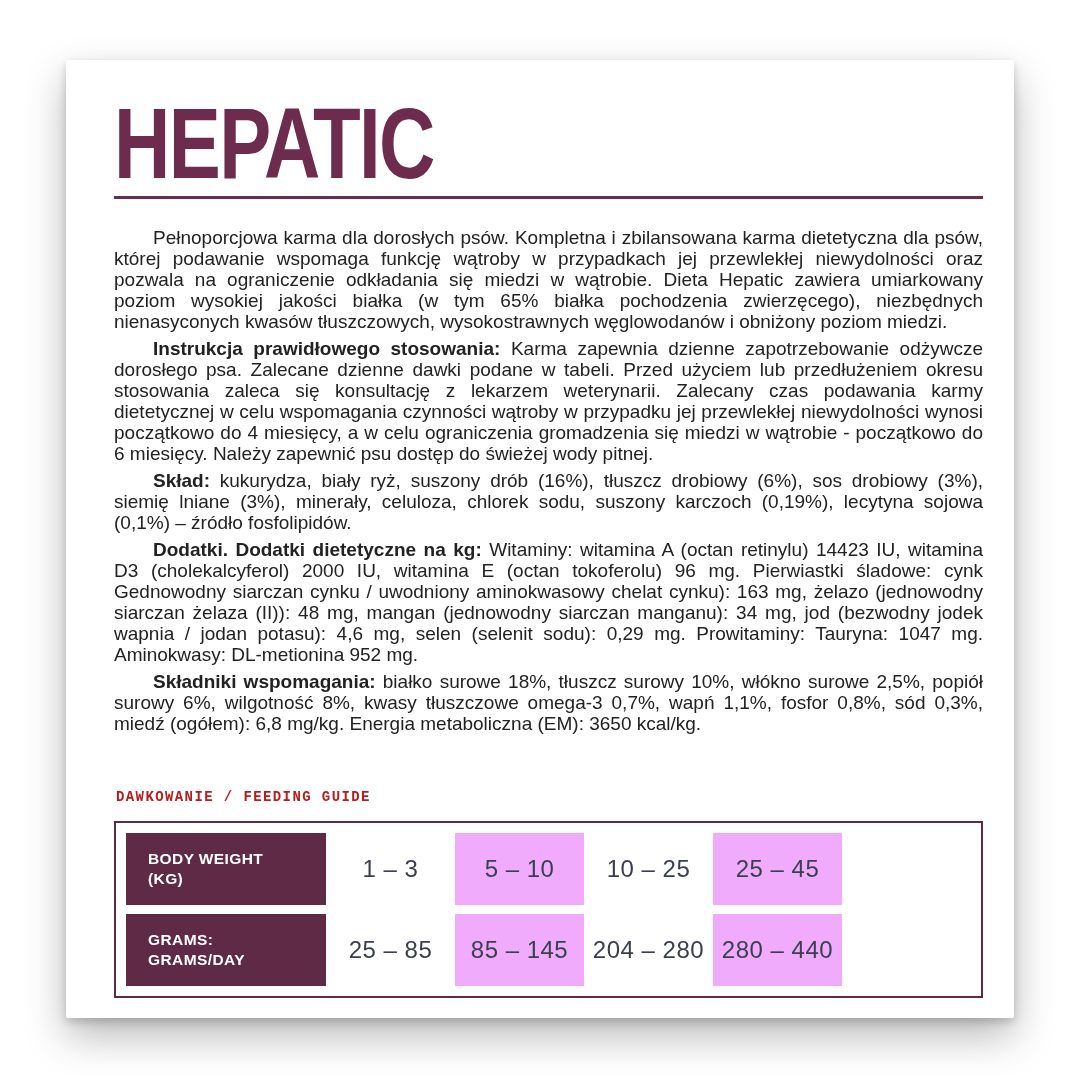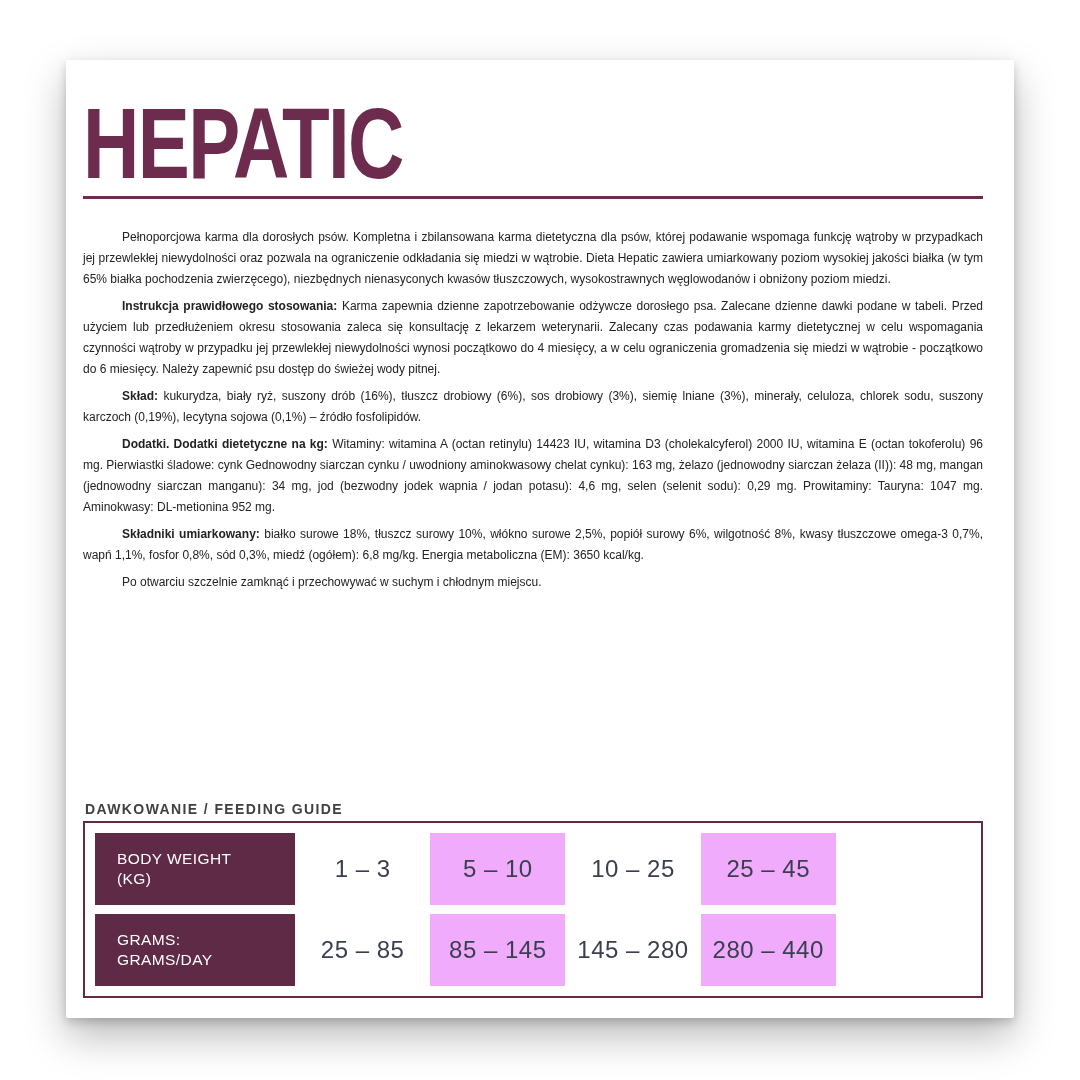--- a/index.html
+++ b/index.html
@@ -19,21 +19,21 @@
   .card {
     position: absolute;
     left: 66px;
     top: 60px;
     width: 948px;
     height: 958px;
     background: #ffffff;
     border-radius: 2px;
     box-shadow: 0 4px 10px rgba(0,0,0,0.18), 0 18px 42px rgba(0,0,0,0.28);
     box-sizing: border-box;
-    padding: 36px 31px 20px 17px;
+    padding: 36px 31px 20px 48px;
     display: flex;
     flex-direction: column;
   }
   .brand-title {
     margin: 0;
     color: #6d2b4d;
     font-size: 100px;
     font-weight: 800;
     line-height: 0.95;
     letter-spacing: -2px;
@@ -42,48 +42,49 @@
     transform-origin: 0 50%;
     height: 98px;
   }
   .title-rule {
     height: 3px;
     background: #6d2b4d;
     margin: 2px 0 28px 0;
   }
   p.body {
     margin: 0 0 6px 0;
-    font-size: 12px;
+    font-size: 19px;
     line-height: 21px;
     color: #222222;
     text-align: justify;
   }
   p.body .lead { font-weight: bold; margin-left: 39px; }
   .feeding-section { margin-top: auto; }
   .guide-label {
-    color: #404040;
+    color: #b91c1c;
     font-weight: bold;
     font-size: 14px;
     letter-spacing: 1.4px;
-    margin: 0 0 4px 2px;
+    margin: 0 0 16px 2px;
+    font-family: Liberation Mono, monospace;
   }
   .ftable {
     border: 2px solid #5e2a45;
     padding: 10px;
     box-sizing: border-box;
   }
   .frow {
     display: grid;
     grid-template-columns: 200px repeat(5, 1fr);
   }
   .frow + .frow { margin-top: 9px; }
   .fheader {
     background: #5e2a45;
     color: #ffffff;
-    font-weight: normal;
+    font-weight: bold;
     font-size: 15.5px;
     line-height: 1.3;
     letter-spacing: 0.4px;
     height: 72px;
     padding-left: 22px;
     display: flex;
     flex-direction: column;
     justify-content: center;
     box-sizing: border-box;
   }
@@ -108,23 +109,22 @@
     <div class="title-rule"></div>
 
     <p class="body"><span class="lead"></span><span>Pełnoporcjowa karma dla dorosłych psów. Kompletna i zbilansowana karma dietetyczna dla psów, której podawanie wspomaga funkcję wątroby w przypadkach jej przewlekłej niewydolności oraz pozwala na ograniczenie odkładania się miedzi w wątrobie. Dieta Hepatic zawiera umiarkowany poziom wysokiej jakości białka (w tym 65% białka pochodzenia zwierzęcego), niezbędnych nienasyconych kwasów tłuszczowych, wysokostrawnych węglowodanów i obniżony poziom miedzi.</span></p>
 
     <p class="body"><span class="lead">Instrukcja prawidłowego stosowania:</span><span> Karma zapewnia dzienne zapotrzebowanie odżywcze dorosłego psa. Zalecane dzienne dawki podane w tabeli. Przed użyciem lub przedłużeniem okresu stosowania zaleca się konsultację z lekarzem weterynarii. Zalecany czas podawania karmy dietetycznej w celu wspomagania czynności wątroby w przypadku jej przewlekłej niewydolności wynosi początkowo do 4 miesięcy, a w celu ograniczenia gromadzenia się miedzi w wątrobie - początkowo do 6 miesięcy. Należy zapewnić psu dostęp do świeżej wody pitnej.</span></p>
 
     <p class="body"><span class="lead">Skład:</span><span> kukurydza, biały ryż, suszony drób (16%), tłuszcz drobiowy (6%), sos drobiowy (3%), siemię lniane (3%), minerały, celuloza, chlorek sodu, suszony karczoch (0,19%), lecytyna sojowa (0,1%) – źródło fosfolipidów.</span></p>
 
     <p class="body"><span class="lead">Dodatki. Dodatki dietetyczne na kg:</span><span> Witaminy: witamina A (octan retinylu) 14423 IU, witamina D3 (cholekalcyferol) 2000 IU, witamina E (octan tokoferolu) 96 mg. Pierwiastki śladowe: cynk Gednowodny siarczan cynku / uwodniony aminokwasowy chelat cynku): 163 mg, żelazo (jednowodny siarczan żelaza (II)): 48 mg, mangan (jednowodny siarczan manganu): 34 mg, jod (bezwodny jodek wapnia / jodan potasu): 4,6 mg, selen (selenit sodu): 0,29 mg. Prowitaminy: Tauryna: 1047 mg. Aminokwasy: DL-metionina 952 mg.</span></p>
 
-    <p class="body"><span class="lead">Składniki umiarkowany:</span><span> białko surowe 18%, tłuszcz surowy 10%, włókno surowe 2,5%, popiół surowy 6%, wilgotność 8%, kwasy tłuszczowe omega-3 0,7%, wapń 1,1%, fosfor 0,8%, sód 0,3%, miedź (ogółem): 6,8 mg/kg. Energia metaboliczna (EM): 3650 kcal/kg.</span></p>
+    <p class="body"><span class="lead">Składniki wspomagania:</span><span> białko surowe 18%, tłuszcz surowy 10%, włókno surowe 2,5%, popiół surowy 6%, wilgotność 8%, kwasy tłuszczowe omega-3 0,7%, wapń 1,1%, fosfor 0,8%, sód 0,3%, miedź (ogółem): 6,8 mg/kg. Energia metaboliczna (EM): 3650 kcal/kg.</span></p>
 
-    <p class="body"><span class="lead"></span><span>Po otwarciu szczelnie zamknąć i przechowywać w suchym i chłodnym miejscu.</span></p>
 
     <div class="feeding-section">
       <div class="guide-label">DAWKOWANIE / FEEDING GUIDE</div>
 
       <div class="ftable">
 
         <div class="frow">
           <div class="fheader">
             <span>BODY WEIGHT</span>
             <span>(KG)</span>
@@ -135,21 +135,21 @@
           <div class="fcell shade">25 – 45</div>
         </div>
 
         <div class="frow">
           <div class="fheader">
             <span>GRAMS:</span>
             <span>GRAMS/DAY</span>
           </div>
           <div class="fcell">25 – 85</div>
           <div class="fcell shade">85 – 145</div>
-          <div class="fcell">145 – 280</div>
+          <div class="fcell">204 – 280</div>
           <div class="fcell shade">280 – 440</div>
         </div>
 
       </div>
     </div>
 
   </div>
 </div>
 
 </body></html>

